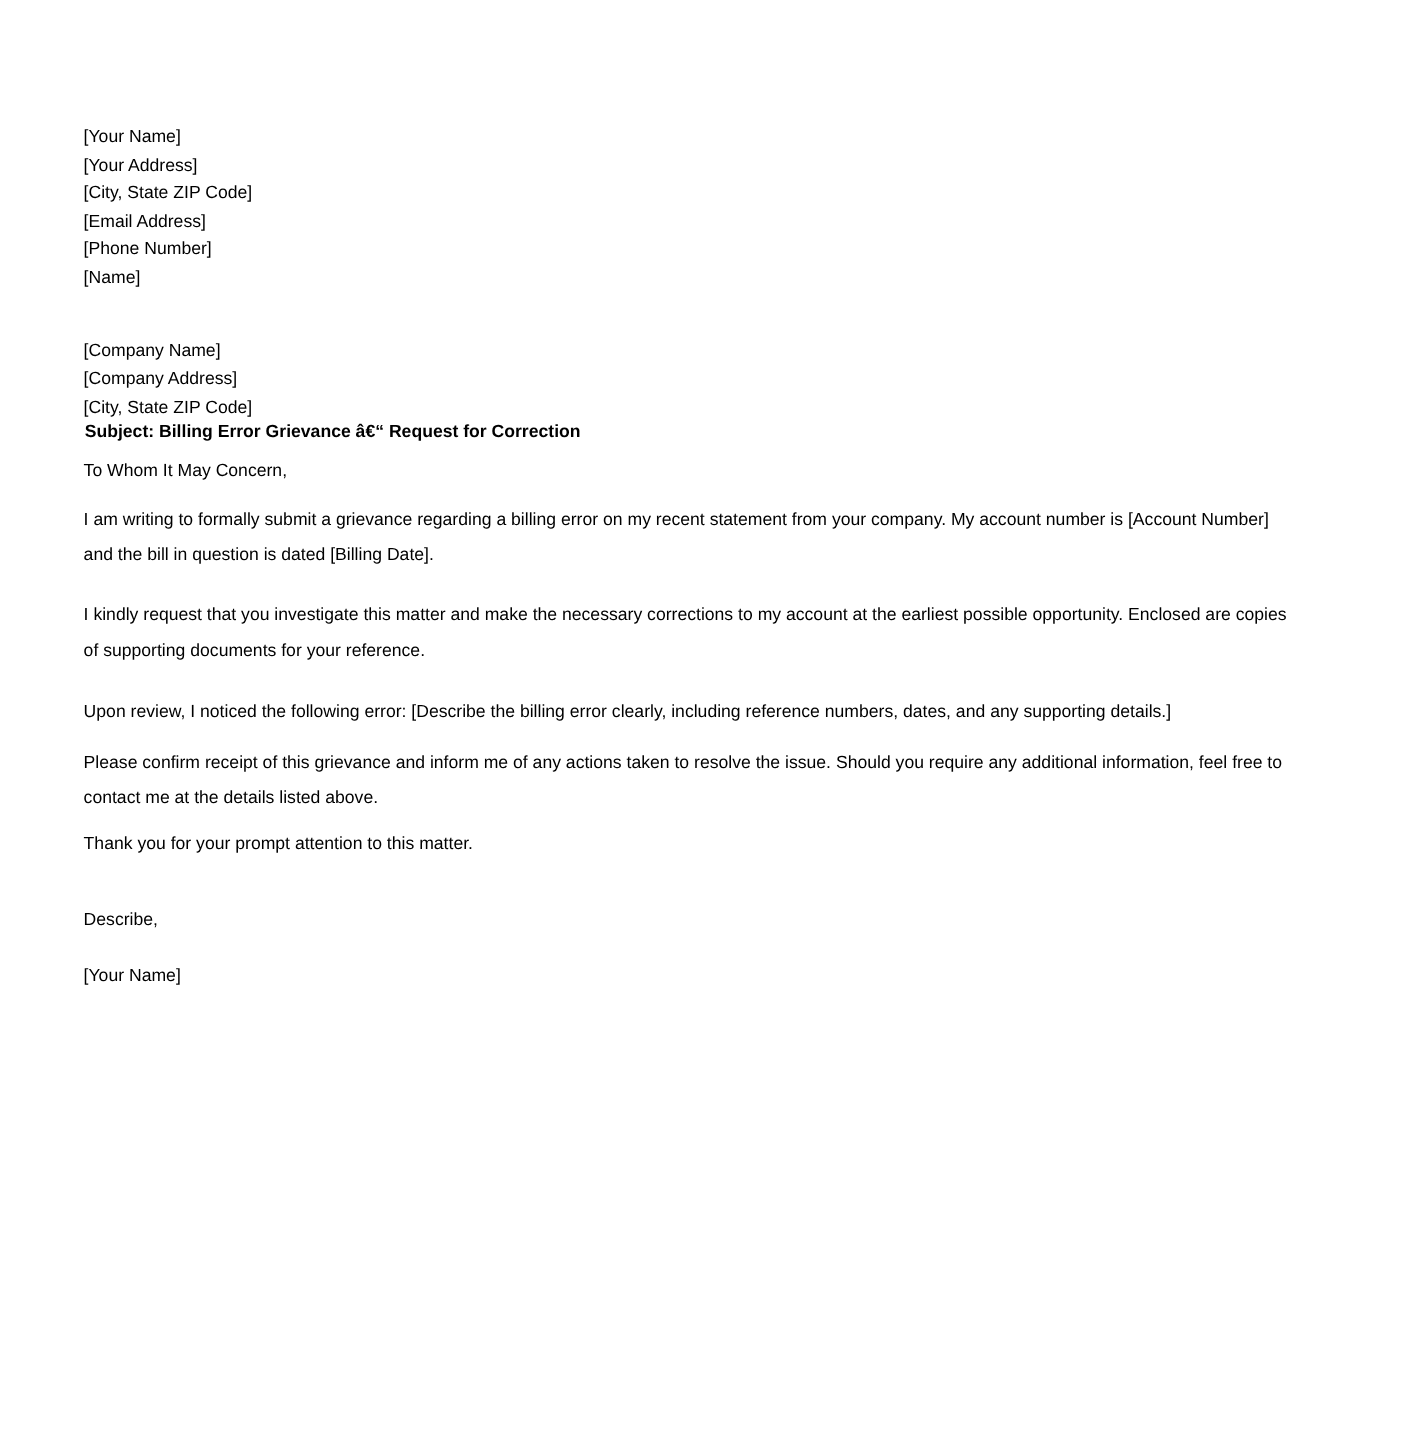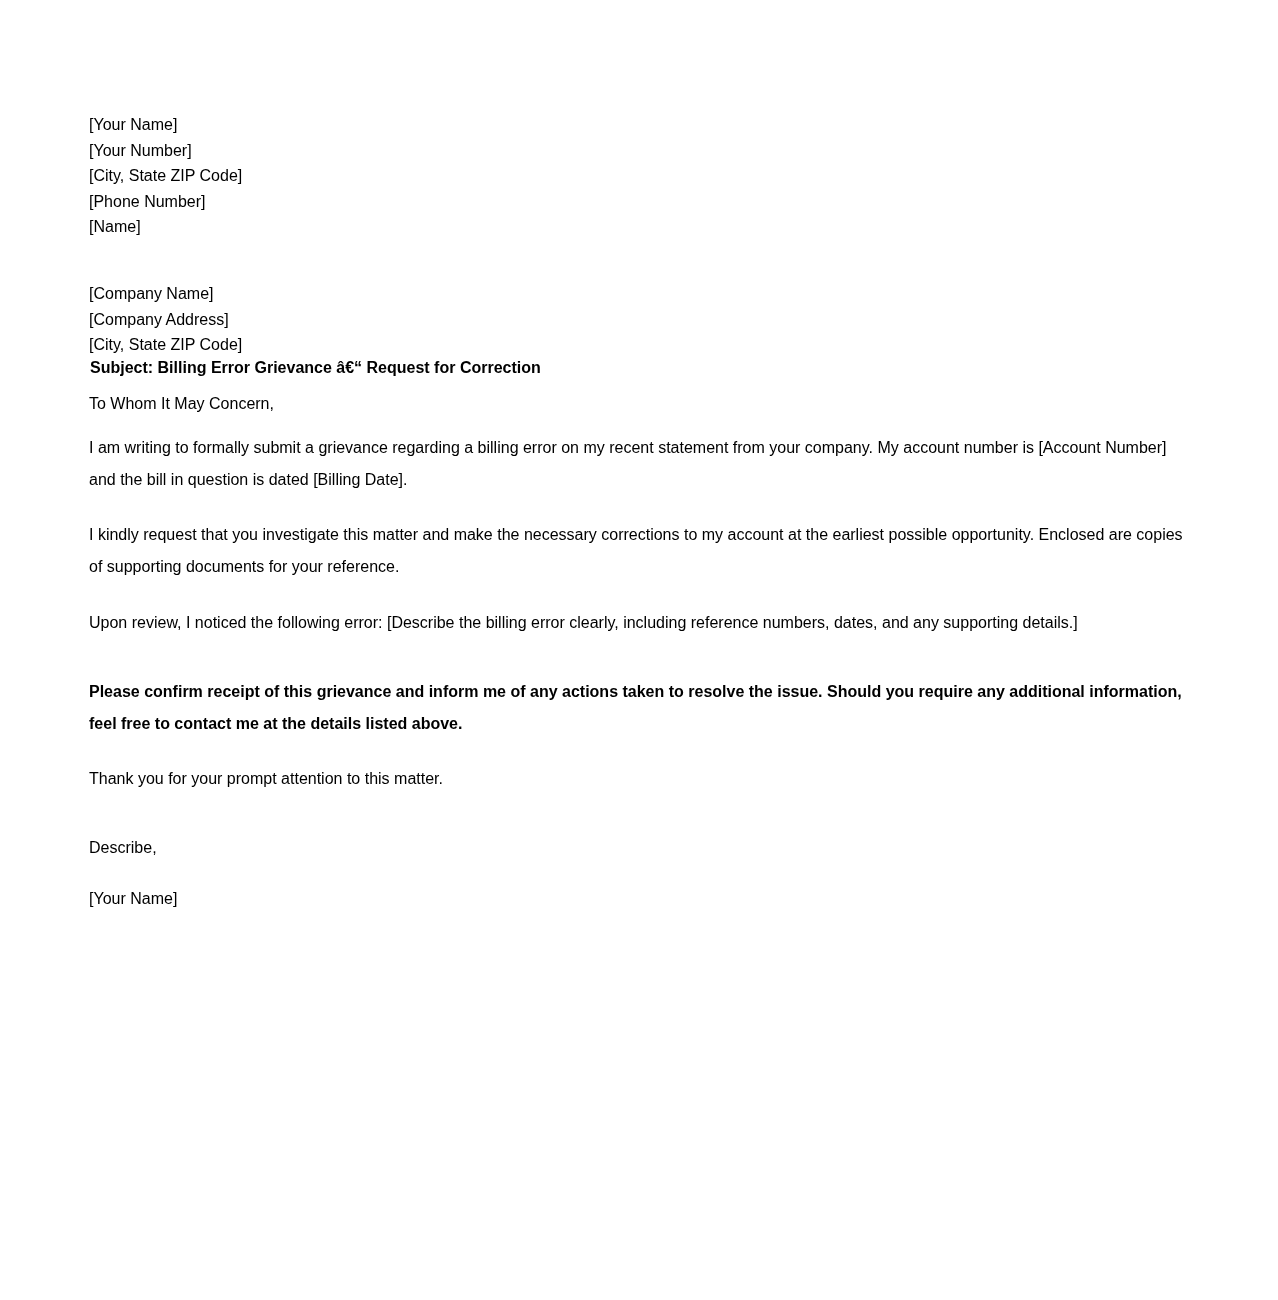--- a/index.html
+++ b/index.html
@@ -11,21 +11,21 @@
       width: 1278px;
       height: 1300px;
       position: relative;
       font-family: "Liberation Sans", sans-serif;
       font-size: 16px;
       color: #000000;
       overflow: hidden;
     }
     .page {
       position: absolute;
-      left: 89px;
+      left: 76px;
       top: 112px;
       width: 1100px;
     }
     .block-line {
       display: block;
       line-height: 25.6px;
       white-space: nowrap;
     }
     .sender { margin: 0; }
     .recipient { margin-top: 41px; }
@@ -40,34 +40,35 @@
       line-height: 20px;
     }
     .para {
       margin: 0;
       line-height: 32px;
       width: 1100px;
     }
     .p1 { margin-top: 18px; }
     .p2 { margin-top: 24px; }
     .p3 { margin-top: 23px; }
-    .p4 { margin-top: 37px; font-weight: bold; }
-    .p5 { margin-top: 23px; }
+    .p4 { margin-top: 14px; }
+    .p5 { margin-top: 10px; }
     .closing { margin-top: 40px; line-height: 26px; }
     .signature { margin-top: 25px; line-height: 26px; }
   </style>
 </head>
 <body>
 
 <div class="page">
 
   <div class="sender">
     <span class="block-line">[Your Name]</span>
-    <span class="block-line">[Your Number]</span>
+    <span class="block-line">[Your Address]</span>
     <span class="block-line">[City, State ZIP Code]</span>
+    <span class="block-line">[Email Address]</span>
     <span class="block-line">[Phone Number]</span>
     <span class="block-line">[Name]</span>
   </div>
 
   <div class="recipient">
     <span class="block-line">[Company Name]</span>
     <span class="block-line">[Company Address]</span>
     <span class="block-line">[City, State ZIP Code]</span>
   </div>
 

